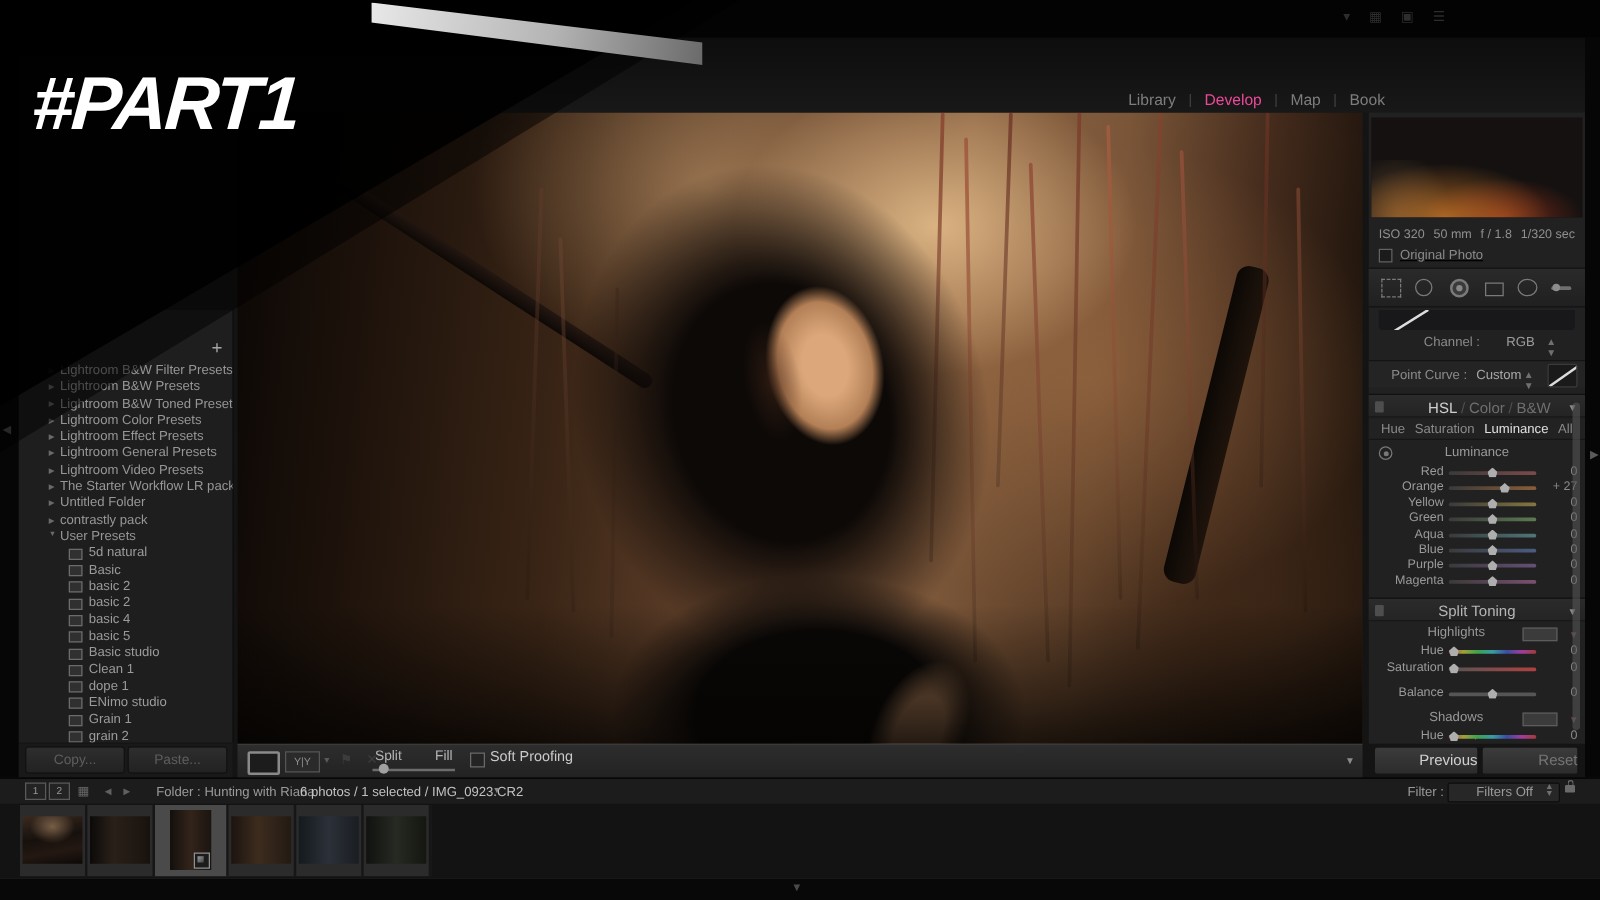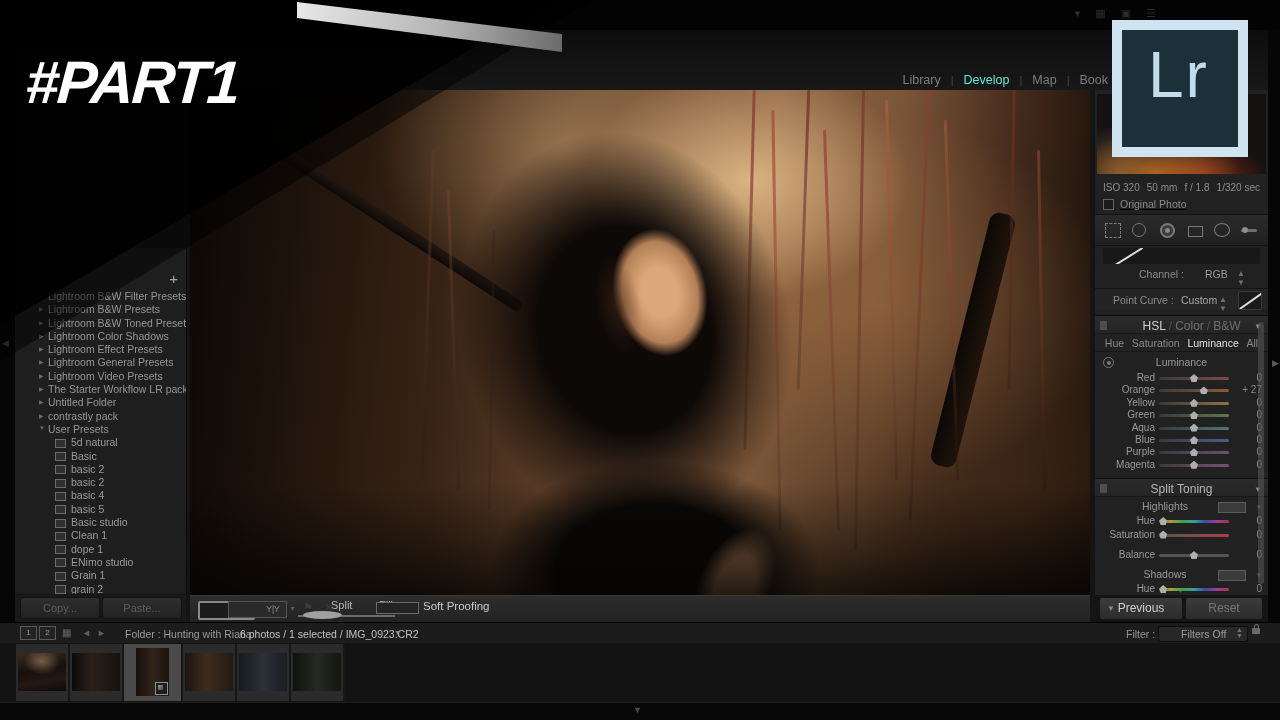--- a/index.html
+++ b/index.html
@@ -12,21 +12,21 @@
   #winicons{right:118px;top:7px;color:#2d2d2d;font-size:11px;letter-spacing:6px;z-index:7;}
   #appbg{left:0;top:30px;width:1280px;height:592px;background:#141414;z-index:1;}
   #leftmargin{left:0;top:30px;width:15px;height:592px;background:#060606;z-index:2;}
   #rightmargin{left:1268px;top:30px;width:12px;height:592px;background:#060606;z-index:2;}
   #header{left:15px;top:30px;width:1253px;height:60px;z-index:2;
           background:linear-gradient(to bottom,#0d0d0d,#181818);}
 
   
   #nav{right:172px;top:70px;height:20px;display:flex;align-items:center;gap:10px;z-index:5;}
   .nav-item{font-size:12.5px;color:#7d7d7d;}
-  .nav-item.active{color:#5eead4;}
+  .nav-item.active{color:#ec4899;}
   .nav-sep{color:#454545;font-size:11px;}
 
   
   #photo{left:190px;top:90px;width:900px;height:505px;z-index:1;overflow:hidden;background:
     radial-gradient(230px 170px at 62% 18%, rgba(232,193,142,.85), transparent 70%),
     radial-gradient(320px 260px at 76% 42%, rgba(165,113,70,.55), transparent 72%),
     radial-gradient(270px 210px at 42% 12%, rgba(196,154,108,.6), transparent 70%),
     radial-gradient(420px 420px at 88% 80%, rgba(60,38,22,.8), transparent 75%),
     linear-gradient(96deg,#0b0705 0%,#20140c 14%,#3a2516 30%,#6b4830 48%,#8d6443 62%,#7a5538 75%,#442b1c 87%,#120c07 100%);}
   .hair{left:270px;top:40px;width:330px;height:400px;border-radius:50%;transform:rotate(-14deg);
@@ -151,31 +151,31 @@
   .strowhead .t{position:absolute;left:0;width:140px;text-align:center;font-size:10.5px;color:#989898;}
   .strowhead .swatch{position:absolute;right:22px;top:2px;width:26px;height:9px;background:#3b3b3b;border:1px solid #5c5c5c;}
   .strowhead .c{position:absolute;right:5px;top:3px;font-size:8px;color:#5e4444;}
   #st-block{top:410px;}
   #st-shadowblock{top:478px;}
   .st .srow{height:13.5px;}
   #panel-caret{top:497px;left:82px;font-size:7px;color:#666;}
 
   #rbtns{top:507px;left:0;height:24px;}
   .rbtn{position:absolute;top:0;height:21px;border-radius:3px;border:1px solid #151515;
-        background:linear-gradient(to bottom,#3b3b3b,#2c2c2c);text-align:center;line-height:21px;font-size:12px;}
+        background:linear-gradient(to bottom,#3b3b3b,#2c2c2c);text-align:right;line-height:21px;font-size:12px;}
   #prevbtn{left:4px;width:82px;color:#cquivoc;}
   #prevbtn{color:#cfcfcf;}
   #resetbtn{left:90px;width:76px;color:#757575;}
   #rscroll{left:1258px;top:322px;width:6px;height:262px;background:#5a5a5a;border-radius:3px;opacity:.55;z-index:5;}
   #redge{left:1272px;top:358px;color:#5a5a5a;font-size:9px;z-index:5;}
 
   
   #toolbar{left:190px;top:595px;width:900px;height:27px;z-index:4;
            background:linear-gradient(to bottom,#2d2d2d,#222);border-top:1px solid #3a3a3a;}
-  .tb{position:absolute;padding-left:31px;}
+  .tb{position:absolute;}
   #loupe{left:8px;top:5px;width:22px;height:15px;border:2px solid #8a8a8a;border-radius:2px;background:#1c1c1c;}
   #yy{left:38px;top:5px;width:26px;height:15px;border:1px solid #555;background:#2a2a2a;
       color:#8f8f8f;font-size:8.5px;text-align:center;line-height:15px;}
   #yydrop{left:68px;top:9px;color:#5a5a5a;font-size:7px;}
   #flags{left:82px;top:5px;color:#3c3c3c;font-size:11px;letter-spacing:4px;}
   #zoomlab{left:110px;top:3px;font-size:11px;color:#b5b5b5;}
   #filllab{left:158px;top:3px;font-size:11px;color:#b5b5b5;}
   #ztrack{left:108px;top:19px;width:66px;height:2px;background:#6c6c6c;}
   #zthumb{left:113px;top:15px;width:8px;height:8px;border-radius:50%;background:#a0a0a0;}
   #sp-cb{left:186px;top:6px;width:10px;height:10px;border:1px solid #6a6a6a;background:#242424;}
@@ -280,21 +280,21 @@
         <div class="prow">
           <span class="tri">▶</span>
           <span class="plabel">Lightroom B&amp;W Presets</span>
         </div>
         <div class="prow">
           <span class="tri">▶</span>
           <span class="plabel">Lightroom B&amp;W Toned Presets</span>
         </div>
         <div class="prow">
           <span class="tri">▶</span>
-          <span class="plabel">Lightroom Color Shadows</span>
+          <span class="plabel">Lightroom Color Presets</span>
         </div>
         <div class="prow">
           <span class="tri">▶</span>
           <span class="plabel">Lightroom Effect Presets</span>
         </div>
         <div class="prow">
           <span class="tri">▶</span>
           <span class="plabel">Lightroom General Presets</span>
         </div>
         <div class="prow">
@@ -605,17 +605,14 @@
         </div>
       </div>
     </div>
   <div class="abs" id="botbar"></div>
   <div class="abs" id="botcaret">▼</div>
 
   <div class="abs" id="wedge1"></div>
   <div class="abs" id="wedge2"></div>
   <div class="abs" id="streak"></div>
   <div class="abs" id="part1">#PART1</div>
-  <div class="abs" id="logo">
-    <span>Lr</span>
-  </div>
 
 </div>
 
 </body></html>

